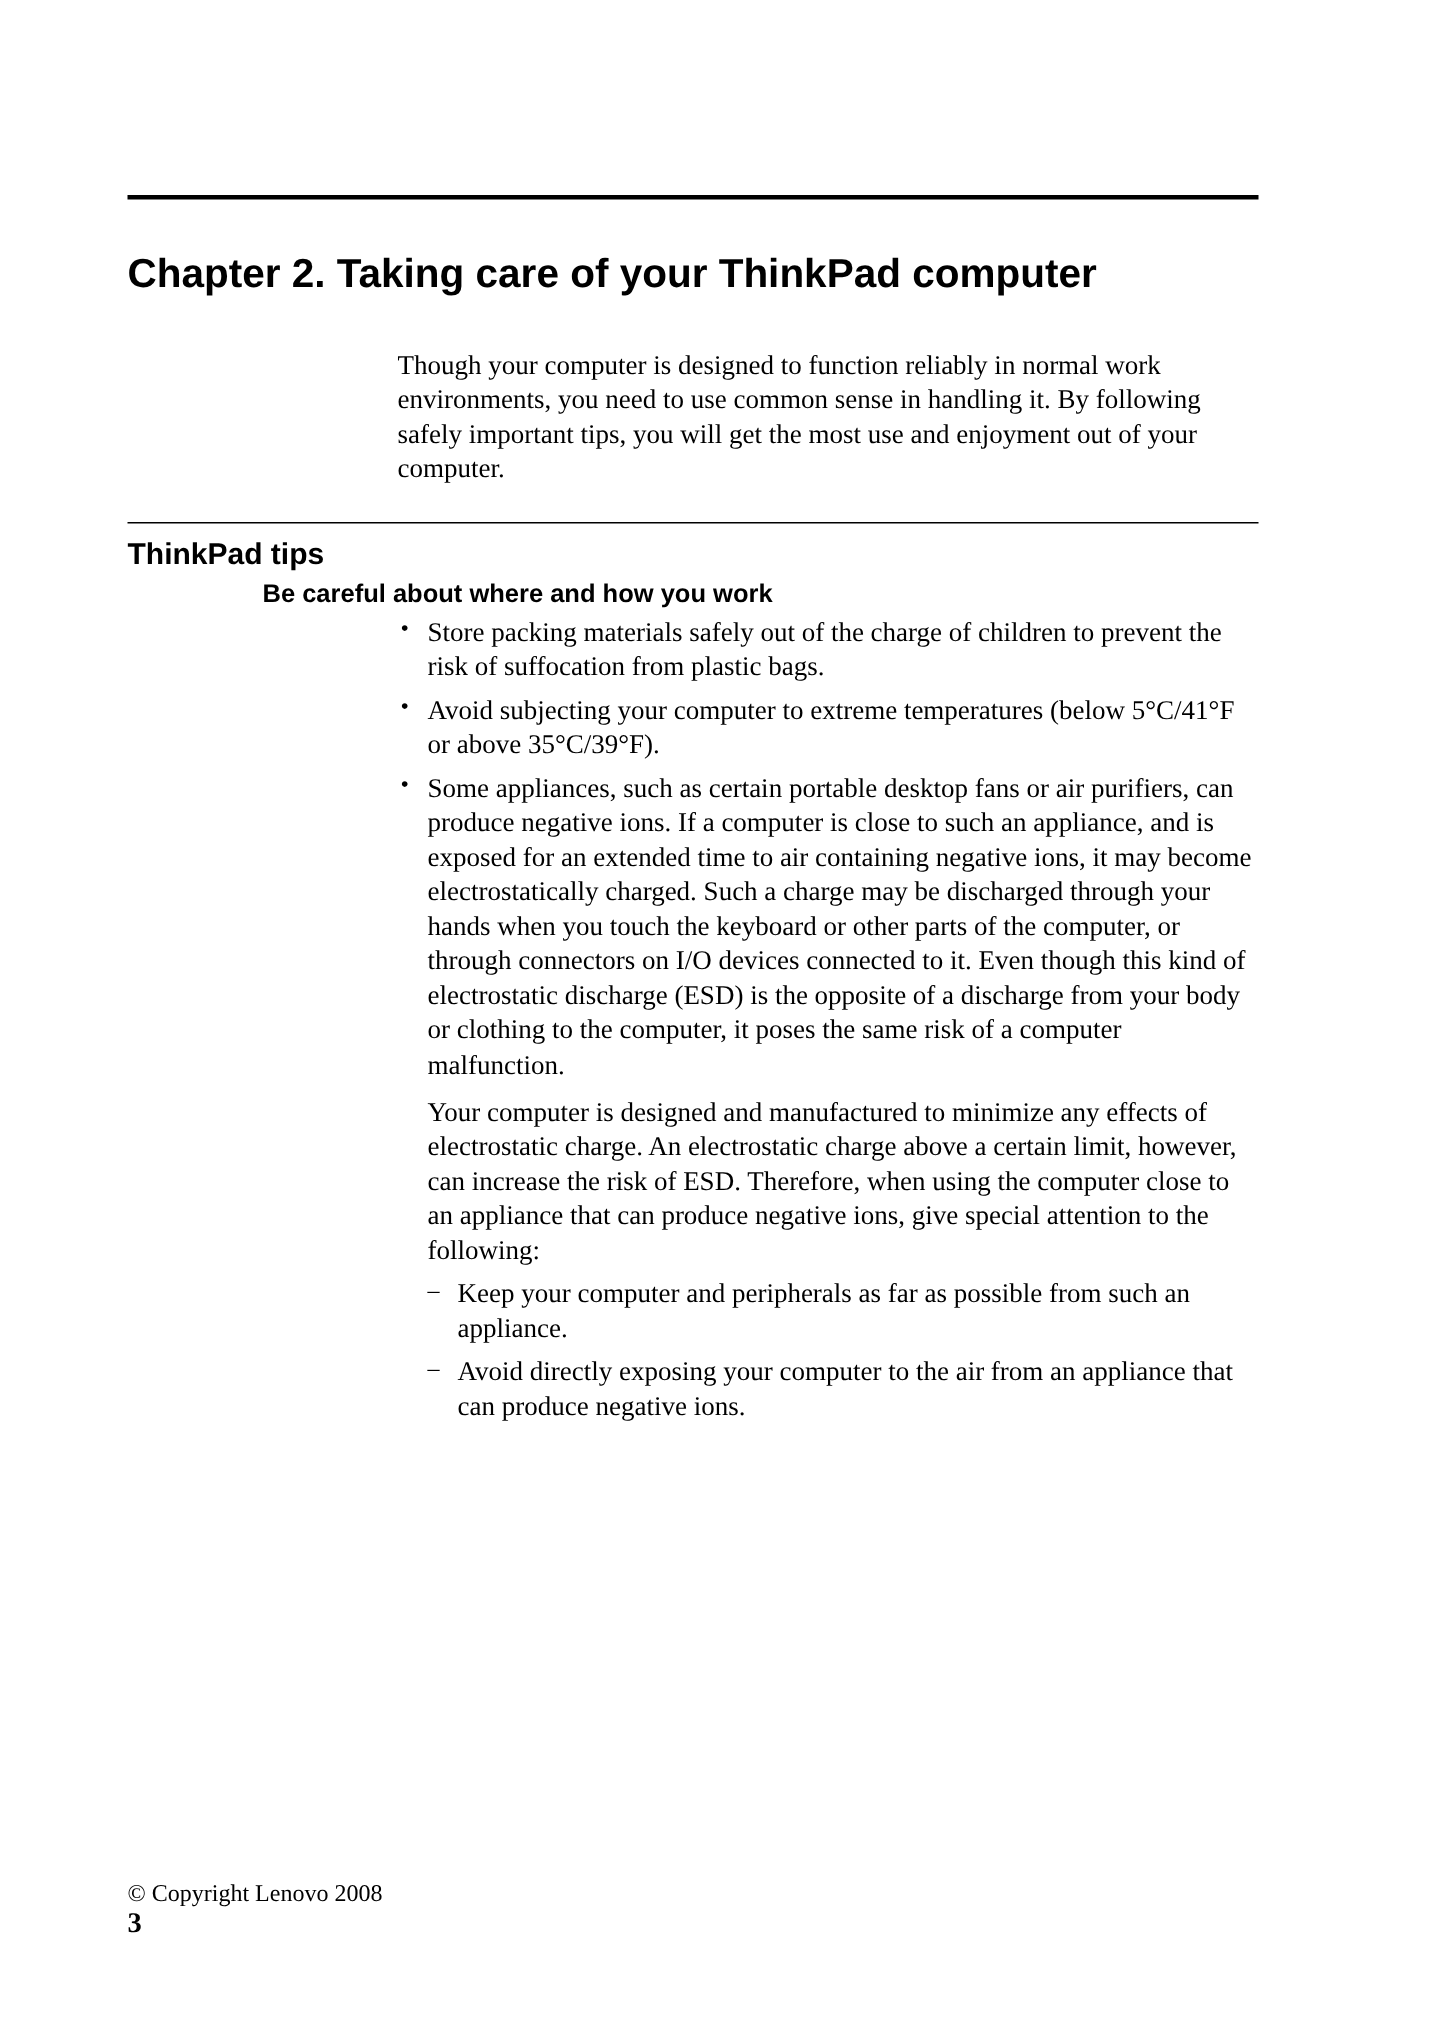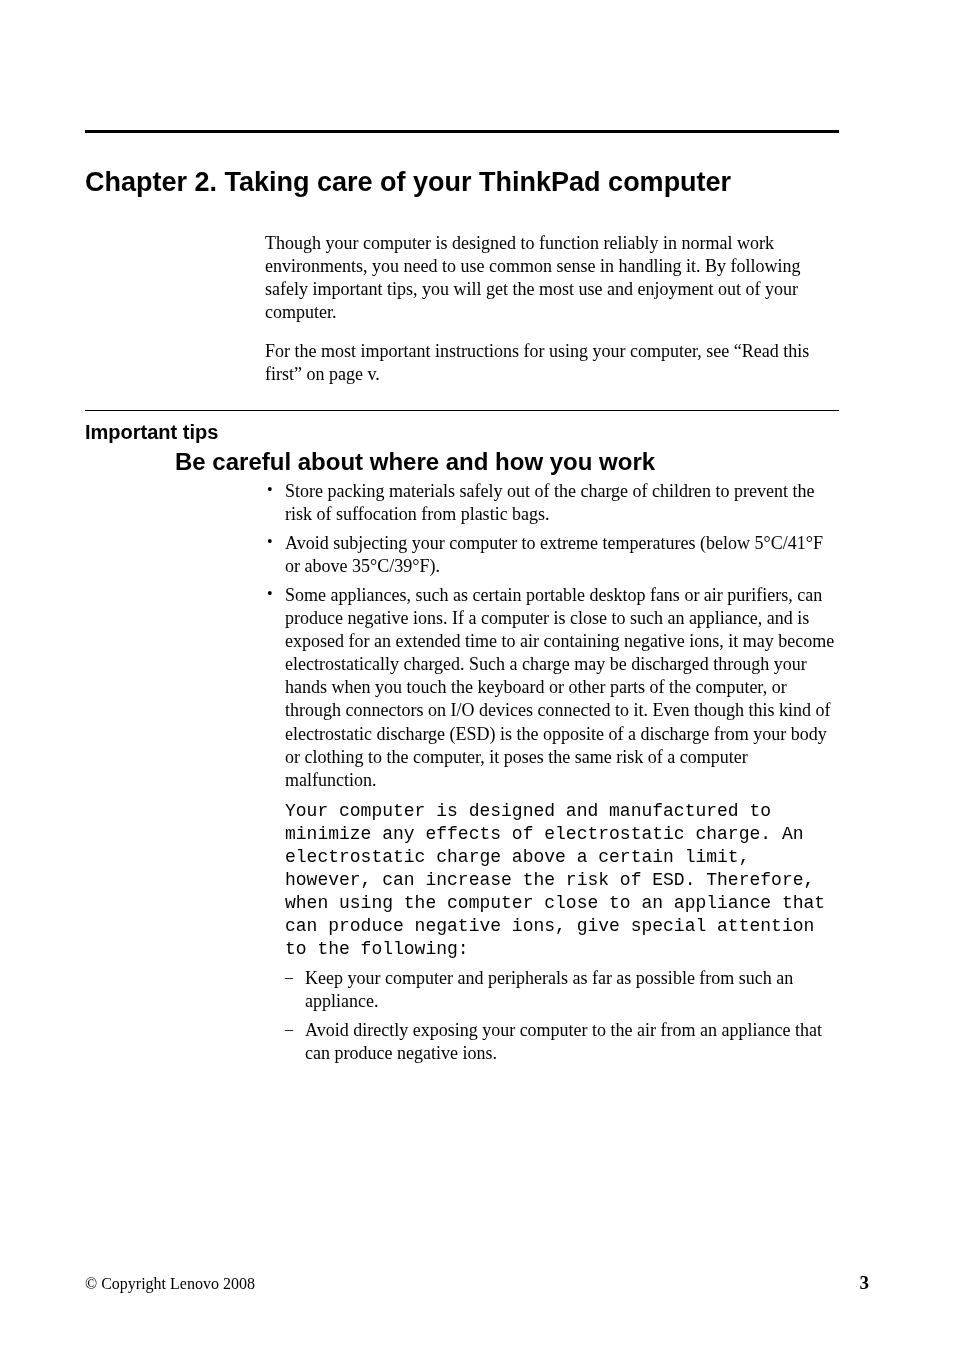--- a/index.html
+++ b/index.html
@@ -33,21 +33,21 @@
   }
   h2.section-heading {
     font-family: Arial, Helvetica, sans-serif;
     font-weight: bold;
     font-size: 20px;
     margin: 0 0 4px 0;
   }
   h3.subheading {
     font-family: Arial, Helvetica, sans-serif;
     font-weight: bold;
-    font-size: 24px;
+    font-size: 17px;
     margin: 0 0 4px 0;
     padding-left: 90px;
   }
   .body-block {
     padding-left: 180px;
     font-size: 18px;
     line-height: 1.28;
   }
   p.para {
     margin: 0 0 16px 0;
@@ -71,31 +71,31 @@
   }
   ul.bullets.inner > li::before {
     content: "–";
     left: 0;
   }
   ul.bullets.inner {
     margin-top: 6px;
   }
   .sub-para {
     margin: 8px 0 6px 20px;
-    font-family: Liberation Mono, monospace;
   }
   .footer {
     position: absolute;
     bottom: 58px;
     left: 85px;
     right: 85px;
     font-size: 16px;
     display: flex;
     justify-content: space-between;
     align-items: baseline;
+    flex-direction: column;
   }
   .footer-left {
     font-family: "Palatino Linotype", Palatino, Georgia, serif;
   }
   .footer-right {
     font-family: "Palatino Linotype", Palatino, Georgia, serif;
     font-weight: bold;
     font-size: 19px;
   }
 </style>
@@ -103,26 +103,25 @@
 <body>
 
 <div class="page">
 
   <div class="rule-thick"></div>
 
   <h1 class="chapter-title">Chapter 2. Taking care of your ThinkPad computer</h1>
 
   <div class="body-block">
     <p class="para">Though your computer is designed to function reliably in normal work environments, you need to use common sense in handling it. By following safely important tips, you will get the most use and enjoyment out of your computer.</p>
-    <p class="para">For the most important instructions for using your computer, see “Read this first” on page v.</p>
   </div>
 
   <div class="rule-thin"></div>
 
-  <h2 class="section-heading">Important tips</h2>
+  <h2 class="section-heading">ThinkPad tips</h2>
 
   <h3 class="subheading">Be careful about where and how you work</h3>
 
   <div class="body-block">
     <ul class="bullets">
       <li>Store packing materials safely out of the charge of children to prevent the risk of suffocation from plastic bags.</li>
       <li>Avoid subjecting your computer to extreme temperatures (below 5°C/41°F or above 35°C/39°F).</li>
       <li>
         <span>Some appliances, such as certain portable desktop fans or air purifiers, can produce negative ions. If a computer is close to such an appliance, and is exposed for an extended time to air containing negative ions, it may become electrostatically charged. Such a charge may be discharged through your hands when you touch the keyboard or other parts of the computer, or through connectors on I/O devices connected to it. Even though this kind of electrostatic discharge (ESD) is the opposite of a discharge from your body or clothing to the computer, it poses the same risk of a computer malfunction.</span>
         <div class="sub-para" style="margin-left:0;">Your computer is designed and manufactured to minimize any effects of electrostatic charge. An electrostatic charge above a certain limit, however, can increase the risk of ESD. Therefore, when using the computer close to an appliance that can produce negative ions, give special attention to the following:</div>

